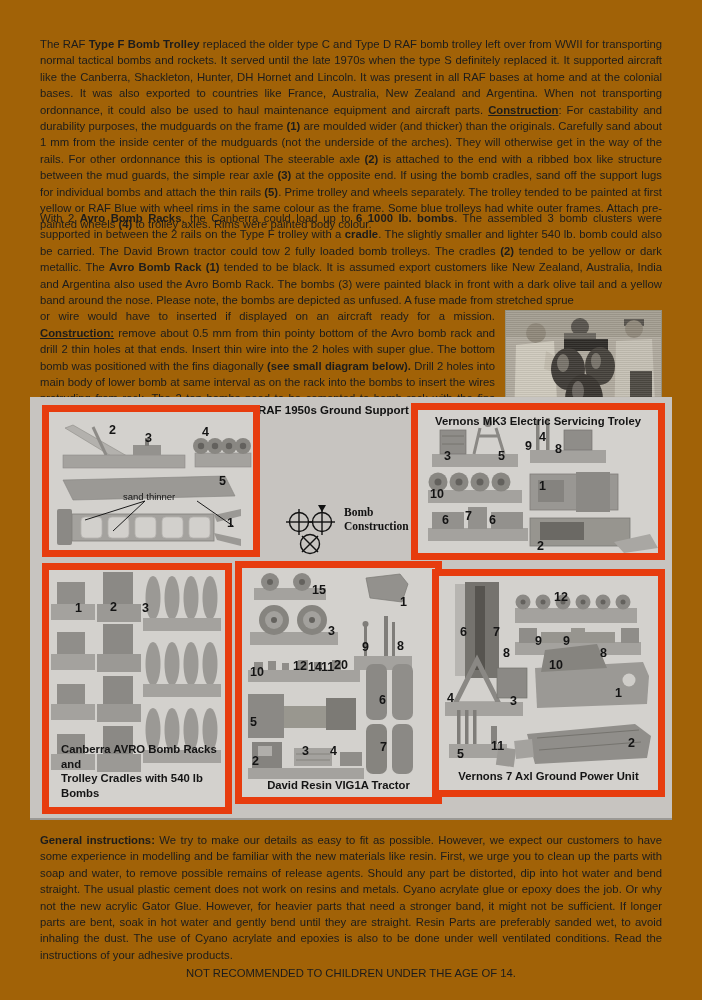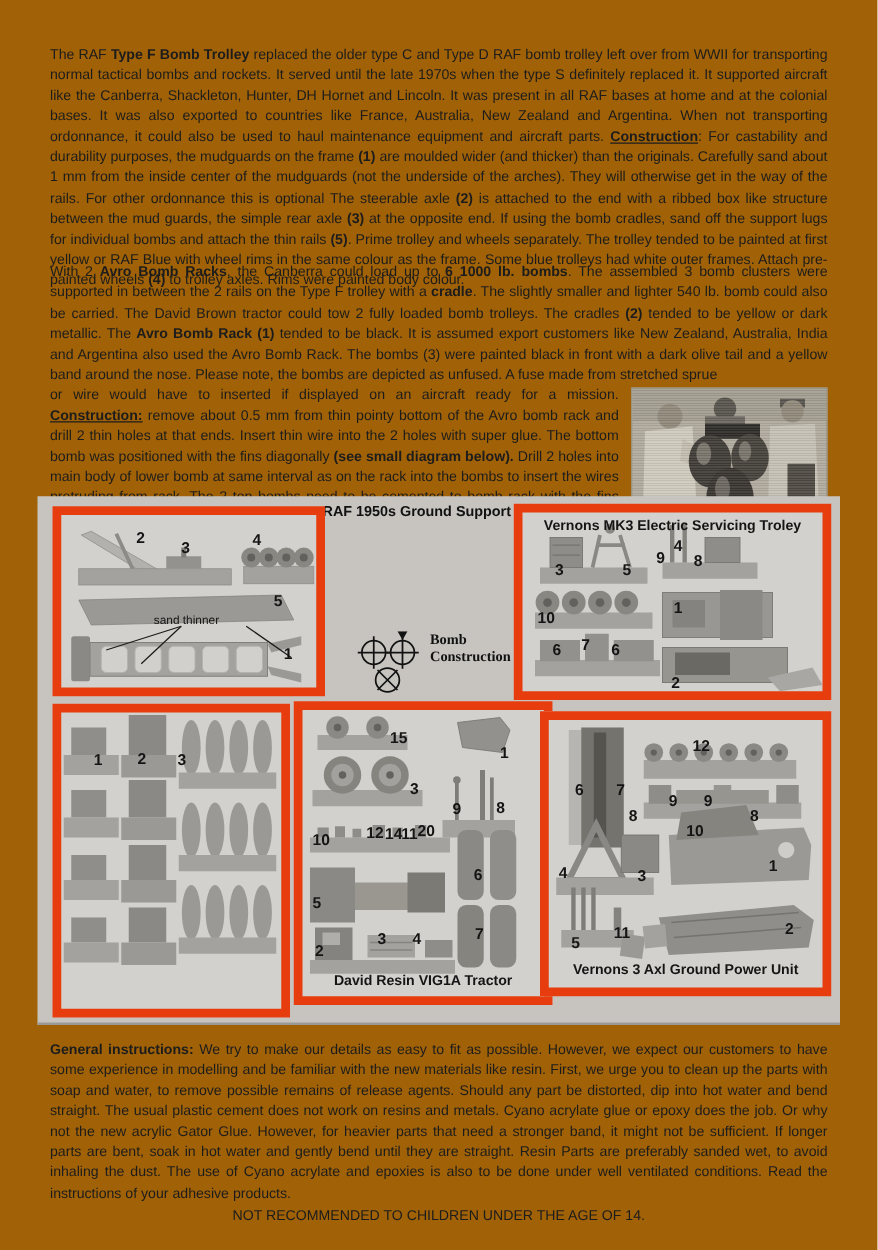--- a/index.html
+++ b/index.html
@@ -238,20 +238,24 @@
               <ellipse cx="123" cy="160" rx="7.5" ry="22"></ellipse>
             <ellipse cx="142" cy="160" rx="7.5" ry="22"></ellipse>
               <ellipse cx="161" cy="160" rx="7.5" ry="22"></ellipse>
           </g>
           <rect x="94" y="180" width="78" height="13" fill="#a4a29e"></rect>
         </g>
       </svg>
       <span class="part-label" style="left:26px;top:32px">1</span>
       <span class="part-label" style="left:61px;top:31px">2</span>
       <span class="part-label" style="left:93px;top:32px">3</span>
+      <div class="caption caption-left" style="bottom:7px">
+        <div>Canberra AVRO Bomb Racks and</div>
+        <div>Trolley Cradles with 540 lb Bombs</div>
+      </div>
     </div>
 
     <div class="pbox" id="box-tractor">
       <svg width="178" height="229" viewBox="0 0 178 229">
         <rect x="12" y="20" width="72" height="12" fill="#a4a29e"></rect>
         <circle cx="28" cy="14" r="9" fill="#8b8985"></circle>
           <circle cx="60" cy="14" r="9" fill="#8b8985"></circle>
         <circle cx="28" cy="14" r="3" fill="#64625e"></circle>
           <circle cx="60" cy="14" r="3" fill="#64625e"></circle>
         <polygon points="124,10 158,6 166,16 160,34 128,30" fill="#93918d" stroke="#7a7874" stroke-width="0.7"></polygon>
@@ -361,21 +365,21 @@
       <span class="part-label" style="left:96px;top:59px">9</span>
       <span class="part-label" style="left:124px;top:59px">9</span>
       <span class="part-label" style="left:161px;top:71px">8</span>
       <span class="part-label" style="left:110px;top:83px">10</span>
       <span class="part-label" style="left:8px;top:116px">4</span>
       <span class="part-label" style="left:71px;top:119px">3</span>
       <span class="part-label" style="left:176px;top:111px">1</span>
       <span class="part-label" style="left:18px;top:172px">5</span>
       <span class="part-label" style="left:52px;top:164px">11</span>
       <span class="part-label" style="left:189px;top:161px">2</span>
-      <div class="caption" style="bottom:7px">Vernons 3 Axl Ground Power Unit</div>
+      <div class="caption" style="bottom:7px">Vernons 7 Axl Ground Power Unit</div>
     </div>
   </div>
 
   <div class="para" id="footer">
     <div><span class="b">General instructions:</span><span> We try to make our details as easy to fit as possible. However, we expect our customers to have some experience in modelling and be familiar with the new materials like resin. First, we urge you to clean up the parts with soap and water, to remove possible remains of release agents. Should any part be distorted, dip into hot water and bend straight. The usual plastic cement does not work on resins and metals. Cyano acrylate glue or epoxy does the job. Or why not the new acrylic Gator Glue. However, for heavier parts that need a stronger band, it might not be sufficient. If longer parts are bent, soak in hot water and gently bend until they are straight. Resin Parts are preferably sanded wet, to avoid inhaling the dust. The use of Cyano acrylate and epoxies is also to be done under well ventilated conditions. Read the instructions of your adhesive products.</span></div>
     <div id="age-note">NOT RECOMMENDED TO CHILDREN UNDER THE AGE OF 14.</div>
   </div>
 
 </div>
 

